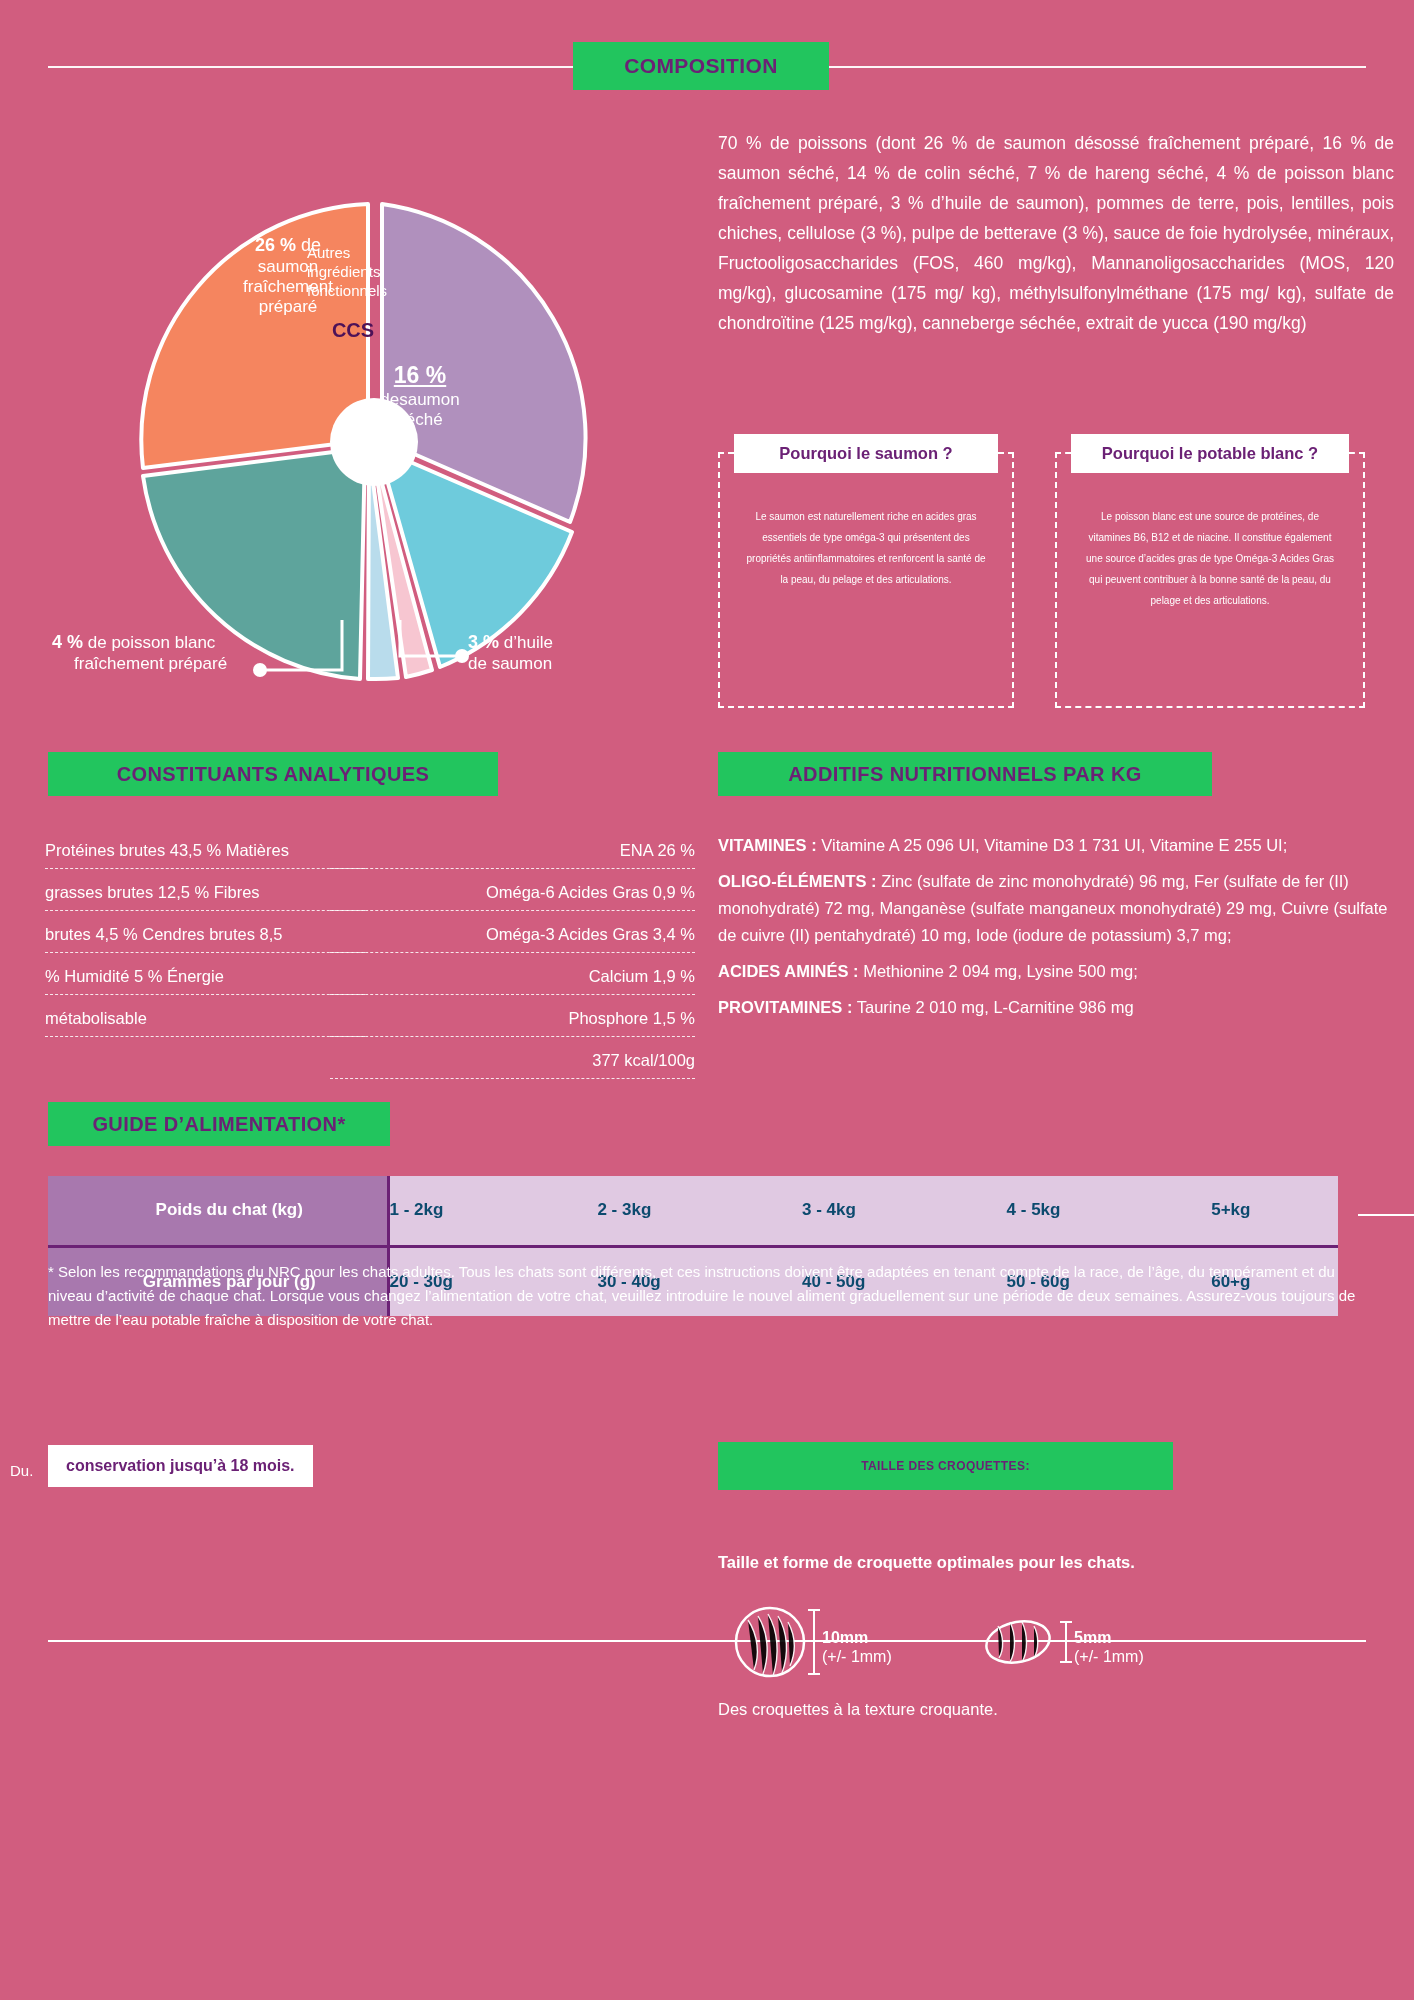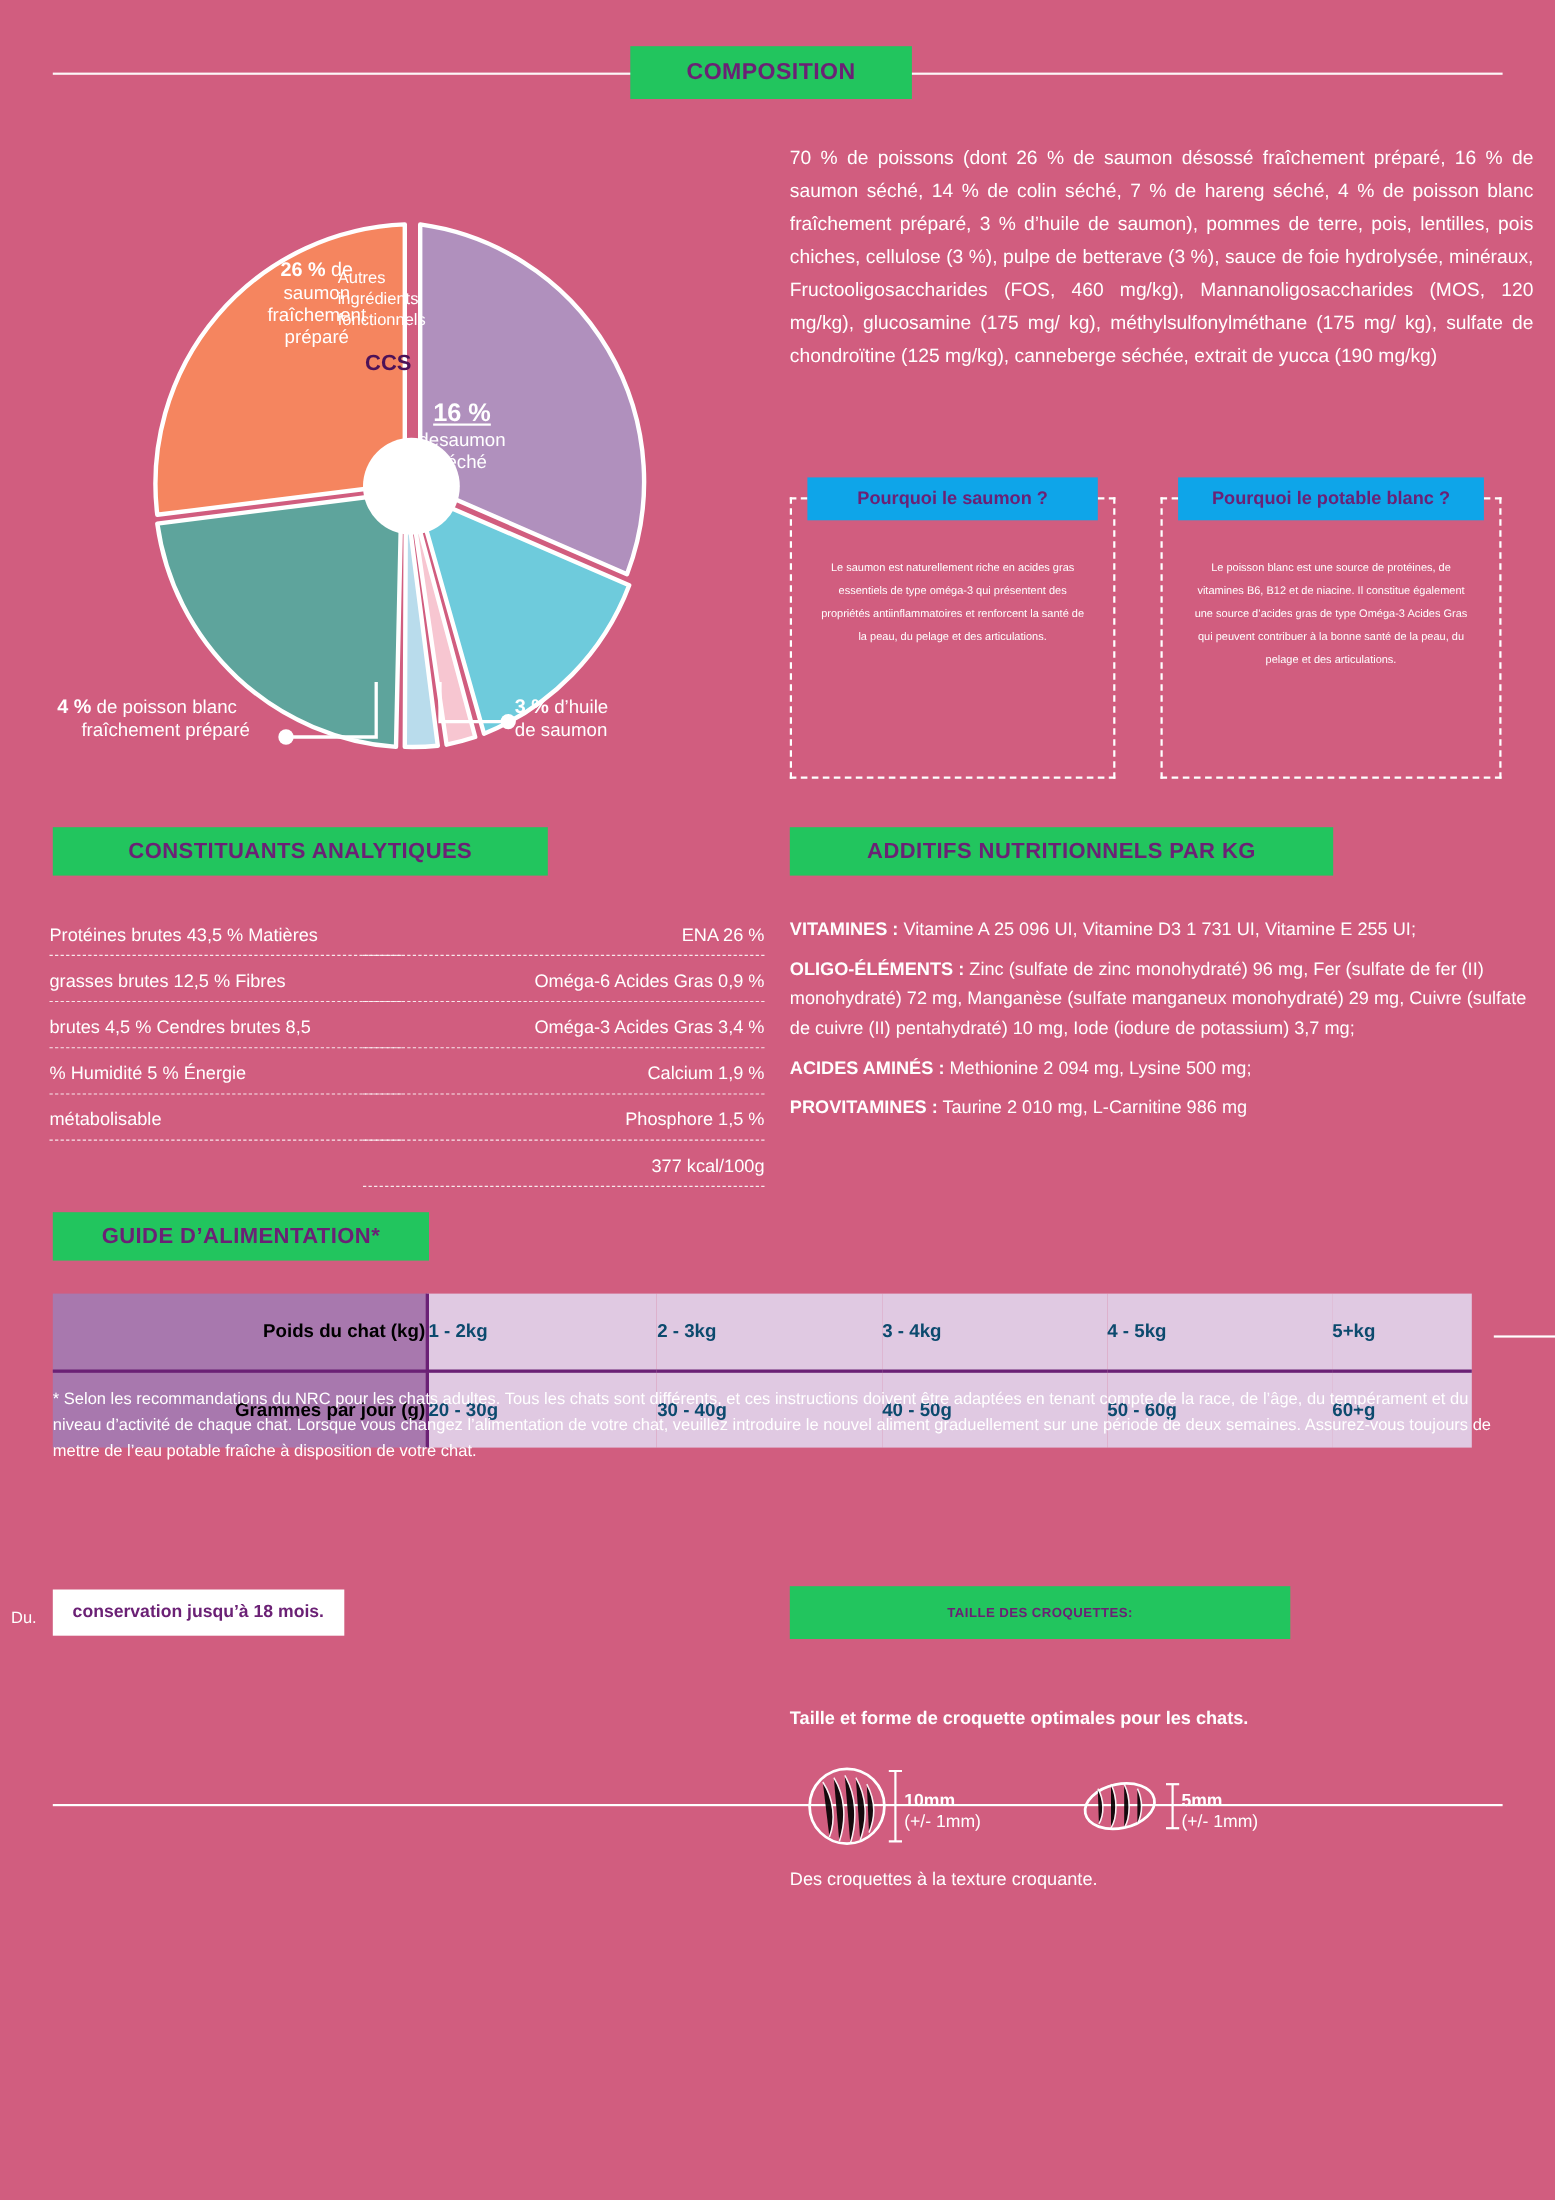--- a/index.html
+++ b/index.html
@@ -46,21 +46,21 @@
   .pie-label b { font-weight:bold; }
 
   
   .whybox {
     position:absolute;
     border:2px dashed #ffffff;
     text-align:center;
   }
   .whybox .why-title {
     position:absolute; top:-20px; left:14px; right:14px;
-    background:#0ea5e9; color:#6b2175;
+    background:#ffffff; color:#6b2175;
     font-weight:bold; font-size:16.5px;
     padding:10px 4px; white-space:nowrap;
   }
   .whybox .why-body {
     margin-top:52px; padding:0 22px 16px;
     font-size:10px; line-height:21px; color:#ffffff;
   }
 
   
   .ac-col { position:absolute; font-size:16.5px; line-height:31px; color:#fff; }
@@ -80,21 +80,21 @@
 
   
   .ftable { position:absolute; left:48px; top:1176px; width:1290px; }
   .ftable table { border-collapse:collapse; width:100%; }
   .ftable td {
     height:70px; vertical-align:middle;
     font-size:17px; font-weight:bold; color:#0c4a6e;
     text-align:left;
   }
   .ftable td.rowhead {
-    background:#a878ae; color:#000000; text-align:right;
+    background:#a878ae; color:#ffffff; text-align:center;
     padding-left:24px; width:340px;
     border-right:3px solid #6b2175;
   }
   .ftable td.cell { background:#e0c9e2; }
   .ftable tr.r1 td { border-bottom:3px solid #6b2175; }
 
   
   .footnote {
     position:absolute; left:48px; top:1260px; width:1310px;
     font-size:15px; line-height:24px; color:#ffffff; text-align:left;

